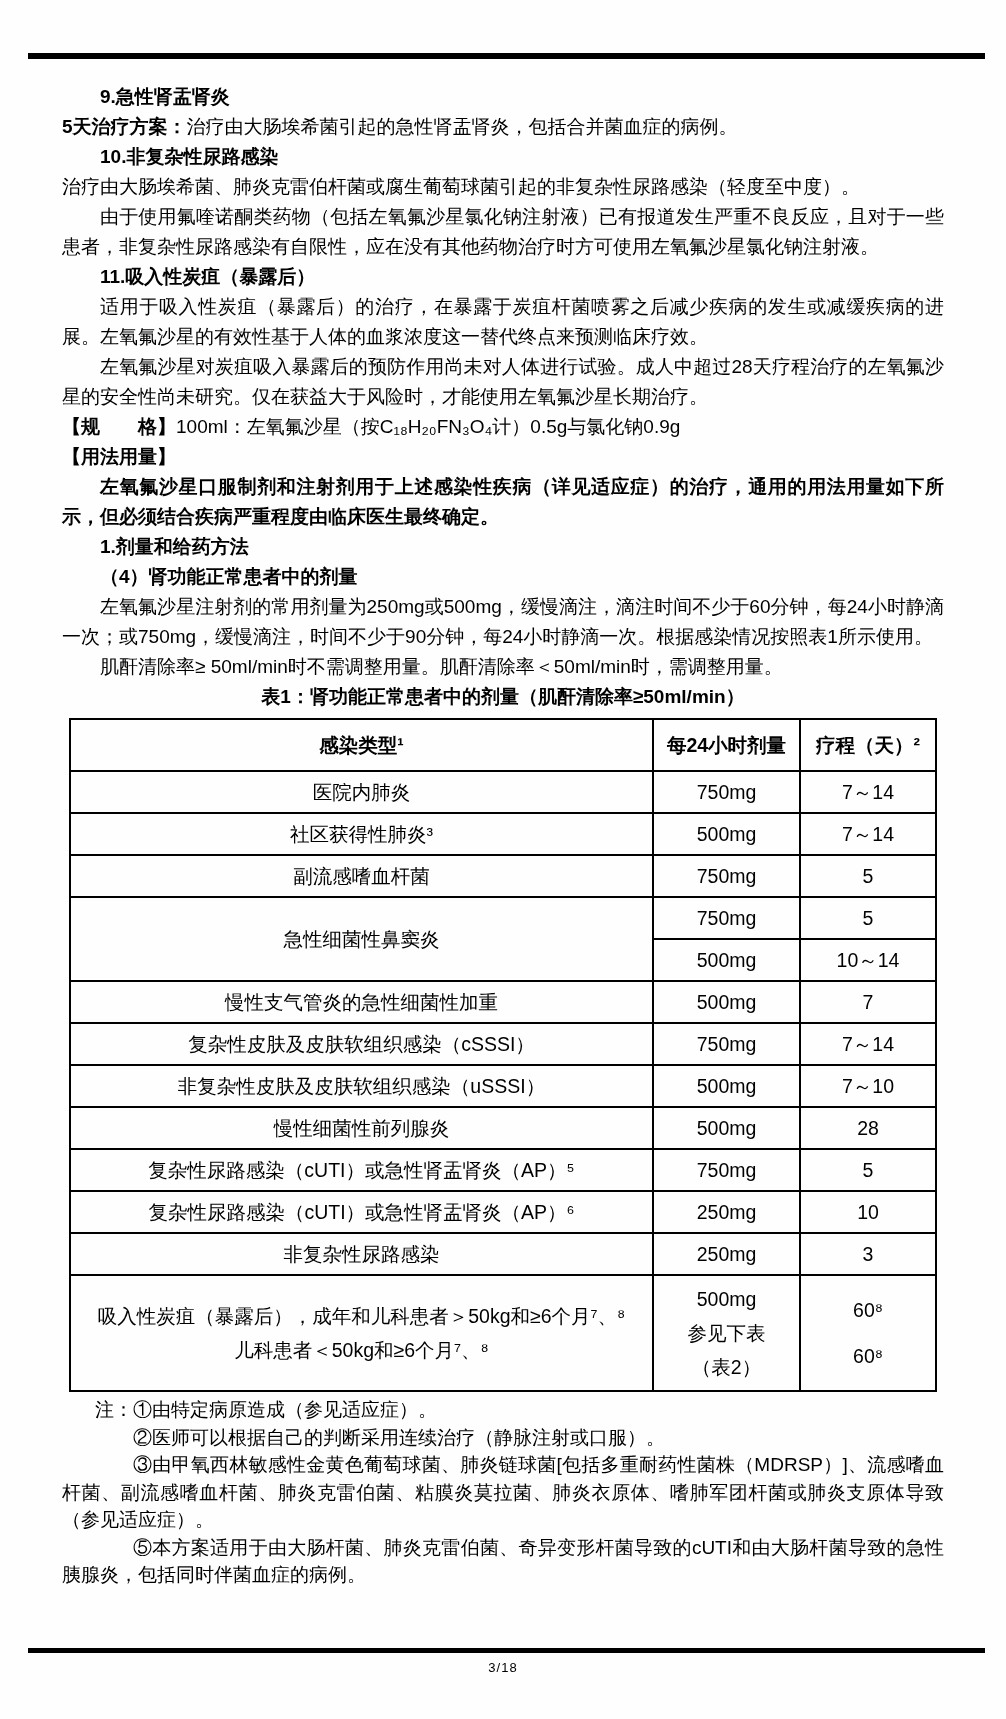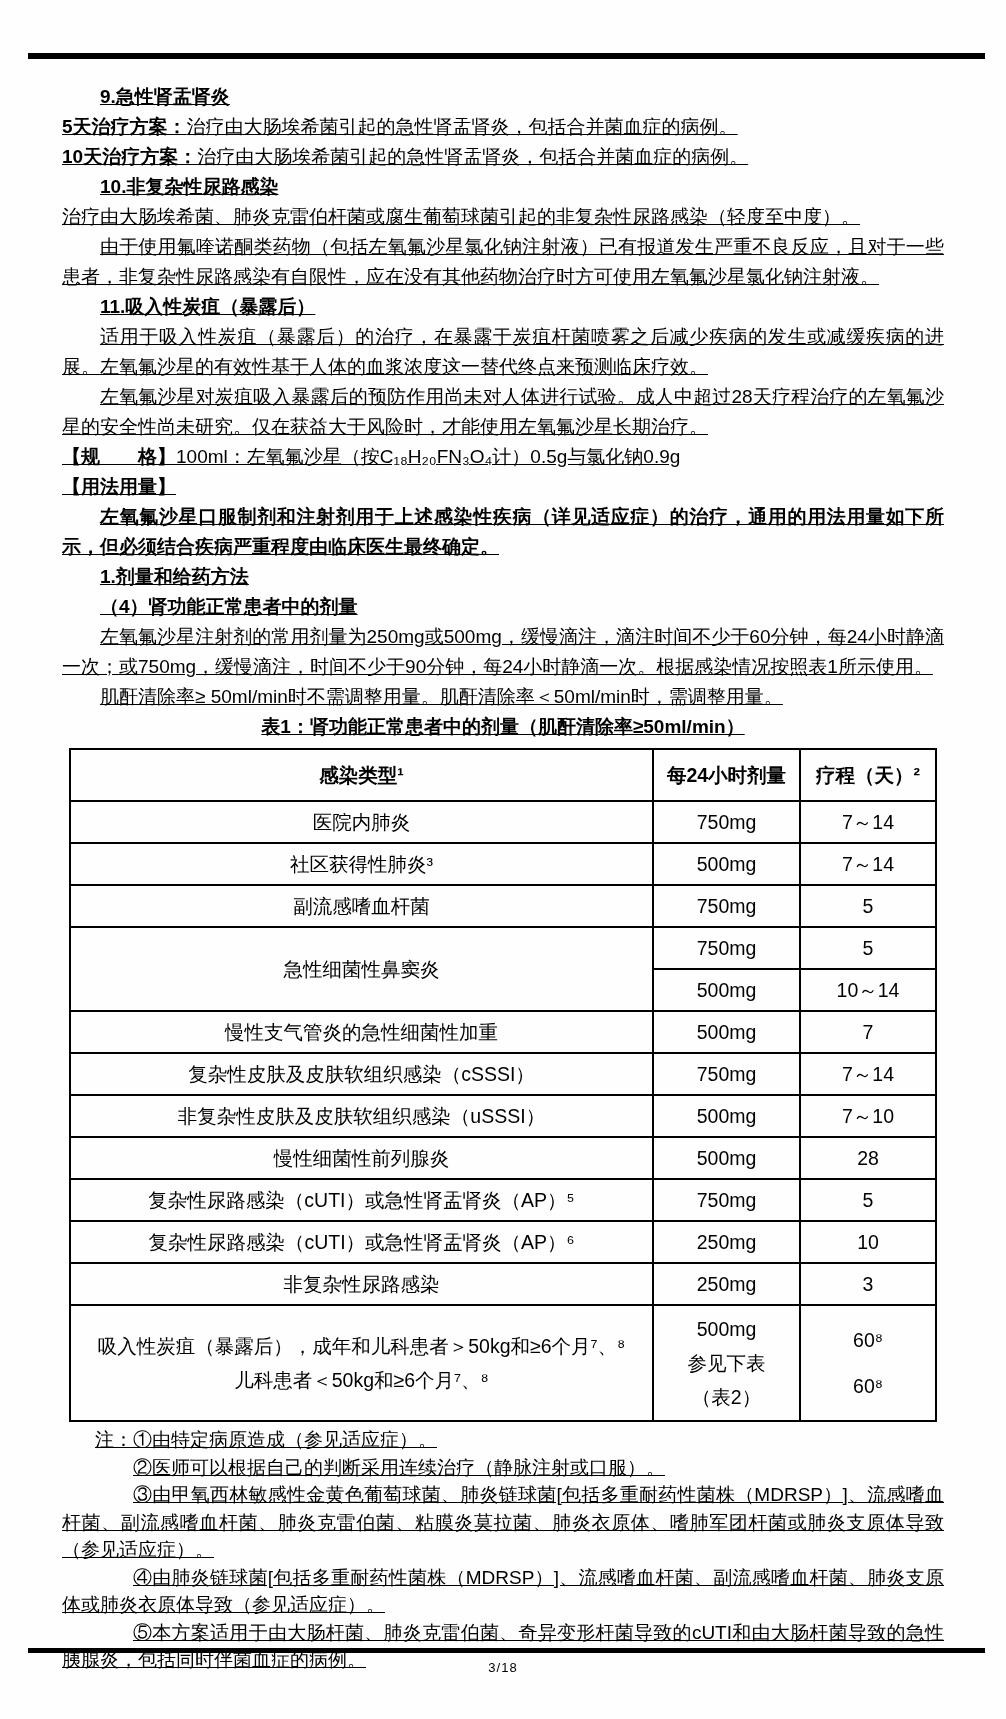--- a/index.html
+++ b/index.html
@@ -13,21 +13,21 @@
     overflow:hidden;
   }
   .rule { position:absolute; left:28px; width:957px; background:#000; }
   .rule.top { top:53px; height:6px; }
   .rule.bottom { top:1648px; height:5px; }
 
   .content {
     position:absolute; top:82px; left:62px; width:882px;
     font-size:19px; line-height:30px; text-align:justify;
   }
-  .content p { margin:0;text-decoration:underline; }
+  .content p { margin:0; }
   .h   { font-weight:bold; text-indent:38px; }
   .h0  { font-weight:bold; }
   .p   { text-indent:38px; }
   .p0  { text-indent:0; }
   .pb  { font-weight:bold; text-indent:38px; }
   b.lead { font-weight:bold; }
 
   .table-title {
     font-weight:bold; text-align:center; text-indent:0;
     margin-top:2px;
@@ -63,21 +63,20 @@
 </style>
 </head>
 <body>
 
 <div class="page">
   <div class="rule top"></div>
 
   <div class="content">
     <p class="h">9.急性肾盂肾炎</p>
     <p class="p0"><b class="lead">5天治疗方案：</b><span>治疗由大肠埃希菌引起的急性肾盂肾炎，包括合并菌血症的病例。</span></p>
-    <p class="p0"><b class="lead">10天治疗方案：</b><span>治疗由大肠埃希菌引起的急性肾盂肾炎，包括合并菌血症的病例。</span></p>
     <p class="h">10.非复杂性尿路感染</p>
     <p class="p0">治疗由大肠埃希菌、肺炎克雷伯杆菌或腐生葡萄球菌引起的非复杂性尿路感染（轻度至中度）。</p>
     <p class="p">由于使用氟喹诺酮类药物（包括左氧氟沙星氯化钠注射液）已有报道发生严重不良反应，且对于一些患者，非复杂性尿路感染有自限性，应在没有其他药物治疗时方可使用左氧氟沙星氯化钠注射液。</p>
     <p class="h">11.吸入性炭疽（暴露后）</p>
     <p class="p">适用于吸入性炭疽（暴露后）的治疗，在暴露于炭疽杆菌喷雾之后减少疾病的发生或减缓疾病的进展。左氧氟沙星的有效性基于人体的血浆浓度这一替代终点来预测临床疗效。</p>
     <p class="p">左氧氟沙星对炭疽吸入暴露后的预防作用尚未对人体进行试验。成人中超过28天疗程治疗的左氧氟沙星的安全性尚未研究。仅在获益大于风险时，才能使用左氧氟沙星长期治疗。</p>
     <p class="p0"><b class="lead">【规　　格】</b><span>100ml：左氧氟沙星（按C₁₈H₂₀FN₃O₄计）0.5g与氯化钠0.9g</span></p>
     <p class="h0">【用法用量】</p>
     <p class="pb">左氧氟沙星口服制剂和注射剂用于上述感染性疾病（详见适应症）的治疗，通用的用法用量如下所示，但必须结合疾病严重程度由临床医生最终确定。</p>
     <p class="h">1.剂量和给药方法</p>
@@ -175,20 +174,19 @@
             <div>60⁸</div>
           </td>
         </tr>
       </tbody>
     </table>
 
     <div class="notes">
       <p class="note-first"><span>注：</span><span>①由特定病原造成（参见适应症）。</span></p>
       <p class="note-item">②医师可以根据自己的判断采用连续治疗（静脉注射或口服）。</p>
       <p class="note-item">③由甲氧西林敏感性金黄色葡萄球菌、肺炎链球菌[包括多重耐药性菌株（MDRSP）]、流感嗜血杆菌、副流感嗜血杆菌、肺炎克雷伯菌、粘膜炎莫拉菌、肺炎衣原体、嗜肺军团杆菌或肺炎支原体导致（参见适应症）。</p>
-      <p class="note-item">④由肺炎链球菌[包括多重耐药性菌株（MDRSP）]、流感嗜血杆菌、副流感嗜血杆菌、肺炎支原体或肺炎衣原体导致（参见适应症）。</p>
       <p class="note-item">⑤本方案适用于由大肠杆菌、肺炎克雷伯菌、奇异变形杆菌导致的cUTI和由大肠杆菌导致的急性胰腺炎，包括同时伴菌血症的病例。</p>
     </div>
   </div>
 
   <div class="rule bottom"></div>
   <div class="footer">3/18</div>
 </div>
 
 </body></html>

